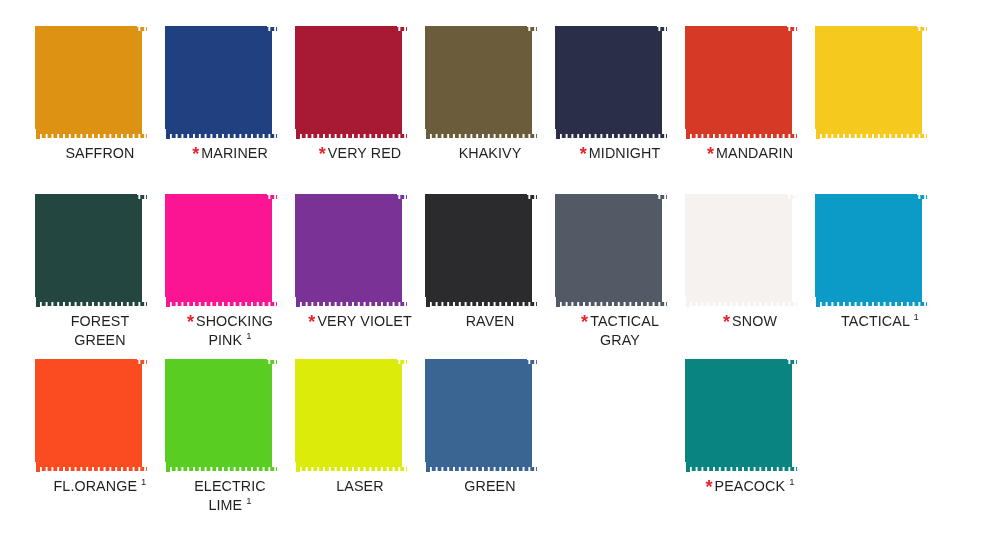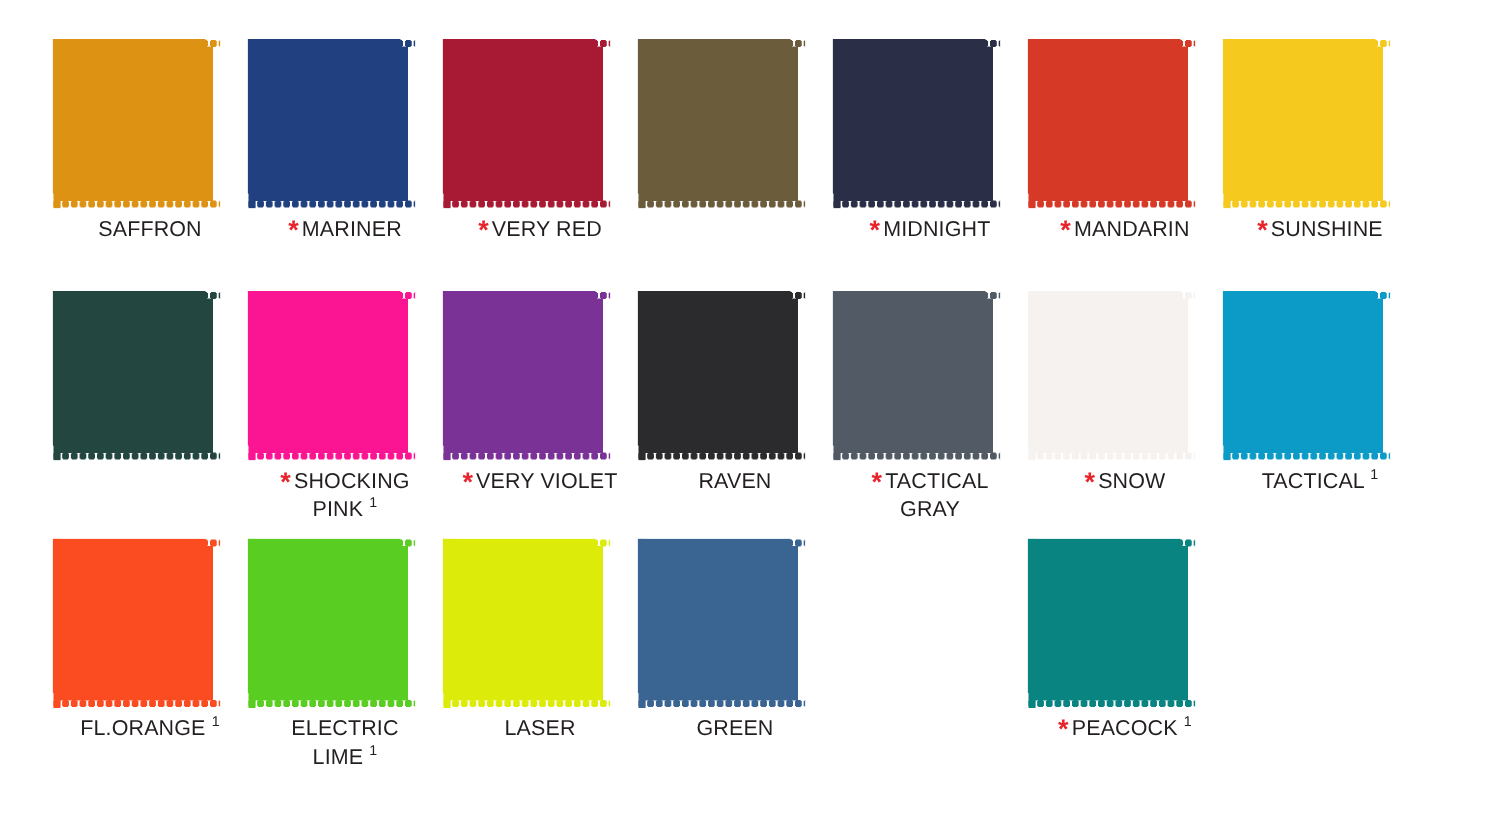--- a/index.html
+++ b/index.html
@@ -131,47 +131,49 @@
           <div class="chip"></div>
           <div class="chip-inner"></div>
         </div>
         <div class="label"><span class="star">*</span><span class="txt">VERY RED</span></div>
       </div>
       <div class="cell">
         <div class="chip-wrap" style="color: rgb(107, 92, 60);">
           <div class="chip"></div>
           <div class="chip-inner"></div>
         </div>
+        <div class="label"><span class="txt">KHAKIVY</span></div>
       </div>
       <div class="cell">
         <div class="chip-wrap" style="color: rgb(42, 46, 71);">
           <div class="chip"></div>
           <div class="chip-inner"></div>
         </div>
         <div class="label"><span class="star">*</span><span class="txt">MIDNIGHT</span></div>
       </div>
       <div class="cell">
         <div class="chip-wrap" style="color: rgb(214, 58, 39);">
           <div class="chip"></div>
           <div class="chip-inner"></div>
         </div>
         <div class="label"><span class="star">*</span><span class="txt">MANDARIN</span></div>
       </div>
       <div class="cell">
         <div class="chip-wrap" style="color: rgb(246, 201, 31);">
           <div class="chip"></div>
           <div class="chip-inner"></div>
         </div>
-        <div class="label"><span class="star">*</span><span class="txt">SUNSHINE</span></div>
       </div>
       <div class="cell">
         <div class="chip-wrap" style="color: rgb(35, 70, 64);">
           <div class="chip"></div>
           <div class="chip-inner"></div>
         </div>
+        <div class="label"><span class="txt">FOREST
+GREEN</span></div>
       </div>
       <div class="cell">
         <div class="chip-wrap" style="color: rgb(252, 21, 147);">
           <div class="chip"></div>
           <div class="chip-inner"></div>
         </div>
         <div class="label"><span class="star">*</span><span class="txt">SHOCKING
 PINK</span> <span class="sup">1</span></div>
       </div>
       <div class="cell">

